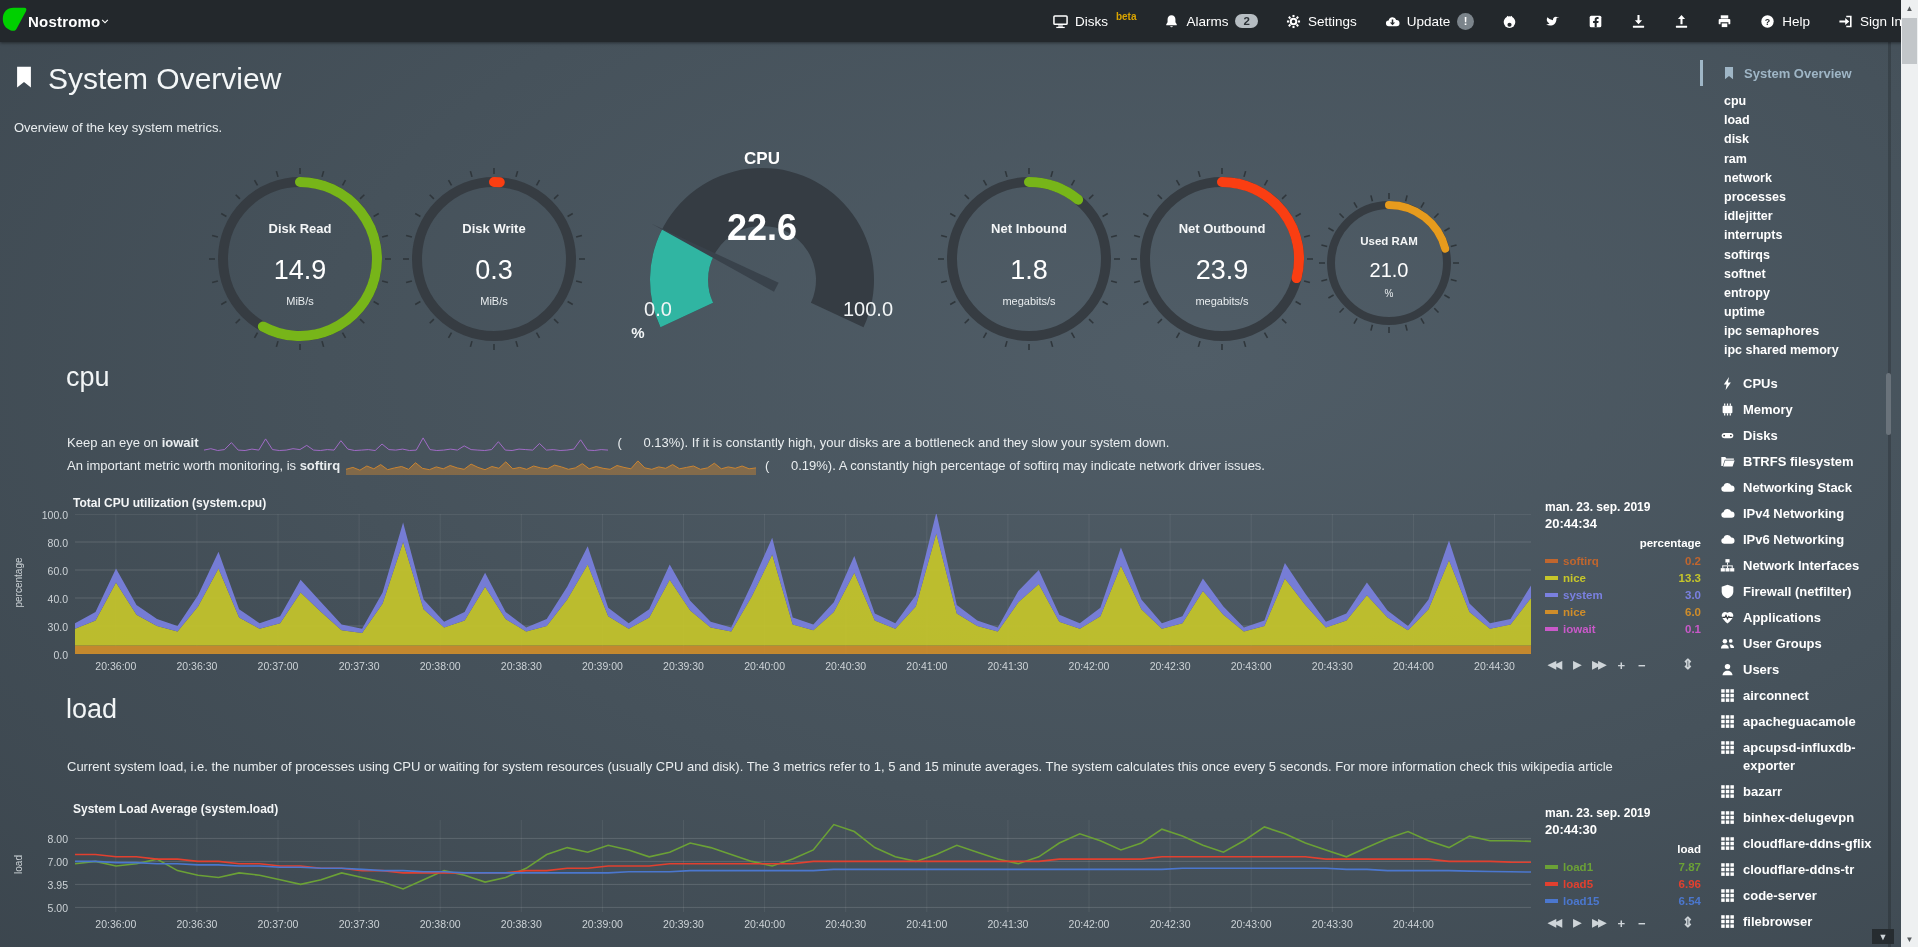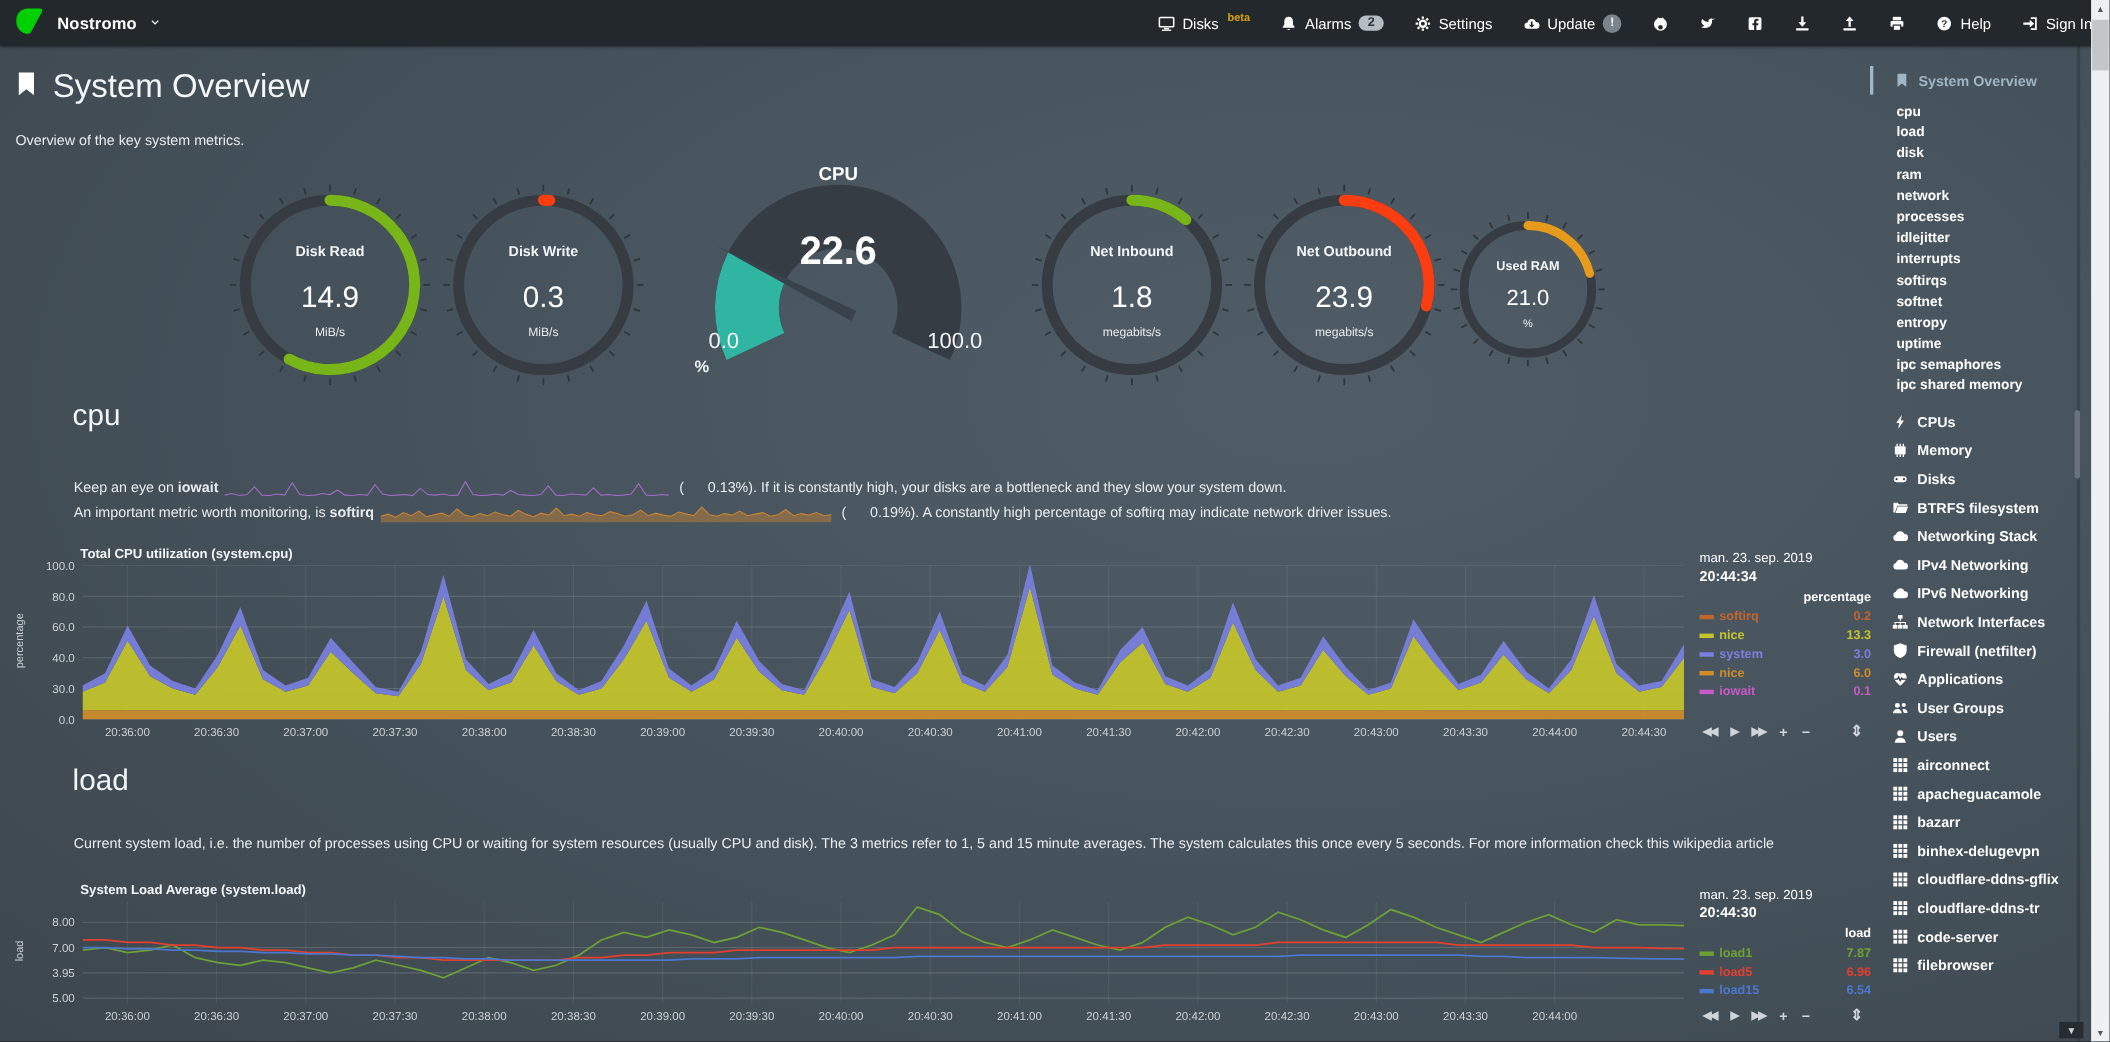--- a/index.html
+++ b/index.html
@@ -4,21 +4,21 @@
 <style>
   html,body{margin:0;padding:0;background:#14181b;}
   #app{position:relative;width:1918px;height:947px;overflow:hidden;
        background:radial-gradient(150% 160% at 62% 38%, #505d67 0%, #46525b 30%, #3a444c 62%, #2a3136 100%);
        font-family:"Liberation Sans",sans-serif;color:#fff;}
   .ic{display:inline-block;vertical-align:middle;flex:0 0 auto;}
   
   #navbar{position:absolute;top:0;left:0;right:0;height:42px;background:#23282c;
           display:flex;align-items:center;justify-content:space-between;z-index:5;
           box-shadow:0 1px 3px rgba(0,0,0,.45);}
-  .brand{display:flex;align-items:center;gap:12px;padding-left:12px;cursor:pointer;}
+  .brand{display:flex;align-items:center;gap:0;cursor:pointer;}
   .hostname{font-size:15px;font-weight:bold;letter-spacing:.2px;}
   #nav-right{display:flex;align-items:center;gap:28px;padding-right:16px;font-size:13.5px;}
   .nav-item{display:flex;align-items:center;gap:7px;color:#fff;cursor:pointer;white-space:nowrap;}
   sup.beta{color:#d9a400;font-size:10px;font-weight:bold;margin-left:1px;position:relative;top:-5px;}
   .badge.pill{background:#b6bdc2;color:#2b3136;border-radius:10px;padding:1px 8px;font-size:11.5px;font-weight:bold;}
   .badge.round{background:#7b848b;color:#fff;border-radius:50%;width:17px;height:17px;display:inline-flex;
                align-items:center;justify-content:center;font-size:11px;font-weight:bold;}
   
   #page-title{position:absolute;left:12px;top:62px;display:flex;align-items:center;gap:12px;
               font-size:30px;font-weight:300;color:#f4f7f8;}
@@ -30,21 +30,21 @@
   #cpu-desc{top:432px;}
   .desc-line{height:22.5px;line-height:22.5px;white-space:nowrap;}
   .desc-line svg{vertical-align:middle;margin:0 2px;}
   #load-desc{top:756px;width:1632px;line-height:21.5px;}
   
   .chart{position:absolute;left:0;width:1702px;}
   #chart-cpu{top:494px;height:186px;} #chart-load{top:800px;height:147px;}
   .c-title{position:absolute;left:73px;top:2px;font-size:12px;font-weight:bold;color:#f4f6f7;}
   .plot{position:absolute;left:75px;top:20px;cursor:crosshair;}
   .legend{position:absolute;left:1545px;top:6px;width:156px;}
-  .l-date{font-weight:normal;font-size:12px;margin-bottom:2px;}
+  .l-date{font-weight:bold;font-size:12px;margin-bottom:2px;}
   .l-time{font-weight:bold;font-size:13px;margin-bottom:6px;}
   .l-units{text-align:right;font-weight:bold;font-size:11.5px;margin-bottom:3px;color:#fff;}
   .l-row{display:flex;align-items:center;height:17.2px;font-weight:bold;font-size:11.5px;cursor:pointer;}
   .l-sw{width:13px;height:4px;margin-right:5px;}
   .l-val{margin-left:auto;}
   .y-lab{position:absolute;font-size:10.5px;color:#ccd2d6;width:44px;text-align:right;}
   .x-lab{position:absolute;font-size:10.5px;color:#ccd2d6;transform:translateX(-50%);white-space:nowrap;}
   .ylabel-rot{position:absolute;font-size:10px;color:#ccd2d6;transform:rotate(-90deg);transform-origin:center;width:80px;text-align:center;}
   .toolbar{position:absolute;display:flex;gap:13px;color:#cfd5d9;}
   .tb{cursor:pointer;font-weight:bold;font-size:10.5px;letter-spacing:-2px;}
@@ -715,20 +715,36 @@
               <rect x="6.2" y="1.3" width="3.7" height="3.7"></rect>
               <rect x="11.1" y="1.3" width="3.7" height="3.7"></rect>
               <rect x="1.3" y="6.2" width="3.7" height="3.7"></rect>
               <rect x="6.2" y="6.2" width="3.7" height="3.7"></rect>
               <rect x="11.1" y="6.2" width="3.7" height="3.7"></rect>
               <rect x="1.3" y="11.1" width="3.7" height="3.7"></rect>
               <rect x="6.2" y="11.1" width="3.7" height="3.7"></rect>
               <rect x="11.1" y="11.1" width="3.7" height="3.7"></rect>
             </g>
           </svg>
+          <span>apcupsd-influxdb-exporter</span>
+        </li>
+        <li>
+          <svg class="ic" style="width:15px;height:15px" viewBox="0 0 16 16" fill="currentColor">
+            <g>
+              <rect x="1.3" y="1.3" width="3.7" height="3.7"></rect>
+              <rect x="6.2" y="1.3" width="3.7" height="3.7"></rect>
+              <rect x="11.1" y="1.3" width="3.7" height="3.7"></rect>
+              <rect x="1.3" y="6.2" width="3.7" height="3.7"></rect>
+              <rect x="6.2" y="6.2" width="3.7" height="3.7"></rect>
+              <rect x="11.1" y="6.2" width="3.7" height="3.7"></rect>
+              <rect x="1.3" y="11.1" width="3.7" height="3.7"></rect>
+              <rect x="6.2" y="11.1" width="3.7" height="3.7"></rect>
+              <rect x="11.1" y="11.1" width="3.7" height="3.7"></rect>
+            </g>
+          </svg>
           <span>bazarr</span>
         </li>
         <li>
           <svg class="ic" style="width:15px;height:15px" viewBox="0 0 16 16" fill="currentColor">
             <g>
               <rect x="1.3" y="1.3" width="3.7" height="3.7"></rect>
               <rect x="6.2" y="1.3" width="3.7" height="3.7"></rect>
               <rect x="11.1" y="1.3" width="3.7" height="3.7"></rect>
               <rect x="1.3" y="6.2" width="3.7" height="3.7"></rect>
               <rect x="6.2" y="6.2" width="3.7" height="3.7"></rect>

